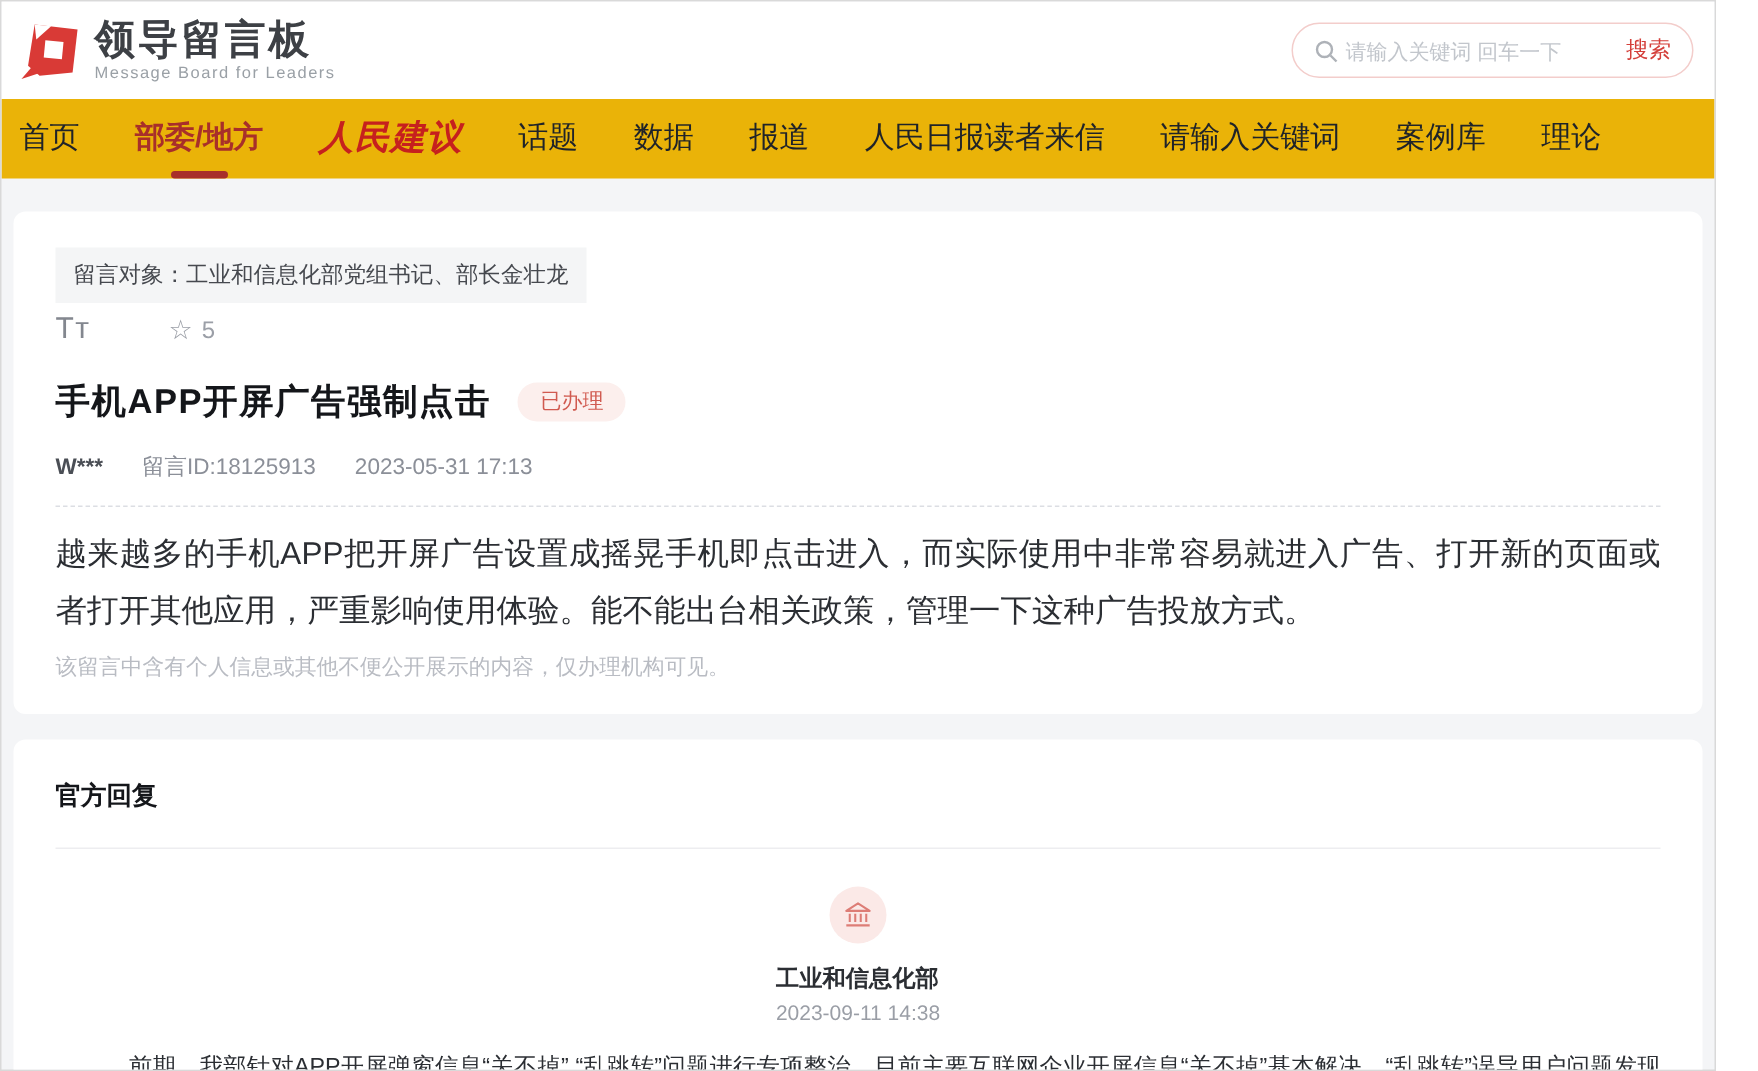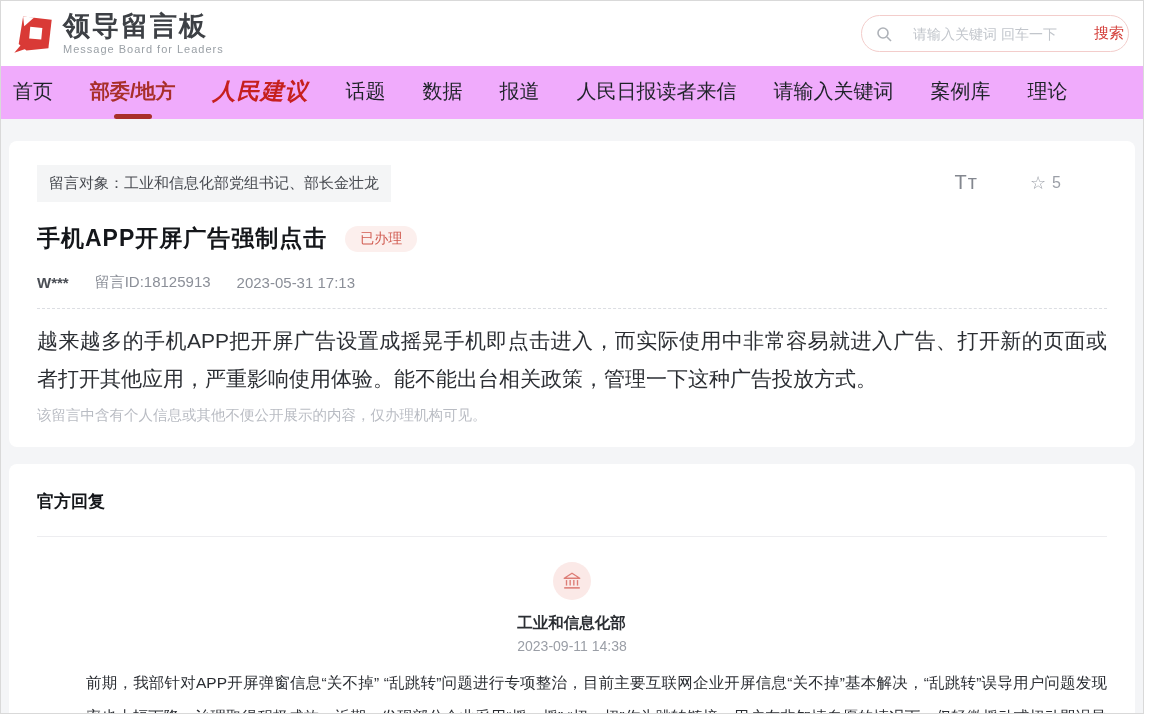--- a/index.html
+++ b/index.html
@@ -8,38 +8,38 @@
   .page { width:1144px; height:714px; border:1px solid #d9d9d9; background:#f4f5f7; overflow:hidden; }
 
   
   .header { background:#fff; height:65px; display:flex; align-items:center; justify-content:space-between; padding:0 10px 0 10px; }
   .logo { display:flex; align-items:center; gap:8px; }
   .logo-icon { width:44px; height:44px; }
   .logo-text .cn { font-size:27px; font-weight:bold; color:#3d4045; letter-spacing:2px; line-height:1.05; }
   .logo-text .en { font-size:11px; color:#9aa0a6; letter-spacing:1px; margin-top:2px; }
   .searchbox { width:268px; height:37px; border:1px solid #f3cdcb; border-radius:19px; display:flex; align-items:center; padding:0 14px; background:#fff; margin-right:4px; }
   .searchbox .mag { width:16px; height:16px; flex:0 0 auto; }
-  .searchbox input { border:none; outline:none; flex:1; margin-left:21px; font-size:14px; color:#ec4899; background:transparent; }
+  .searchbox input { border:none; outline:none; flex:1; margin-left:5px; font-size:14px; color:#ec4899; background:transparent; }
   .searchbox input::placeholder { color:#c2c6cc; }
   .search-btn { color:#d43f3a; font-size:15px; cursor:pointer; flex:0 0 auto; }
 
   
-  .nav { background:#f0abfc; height:53px; display:flex; align-items:center; gap:37px; padding:0 0 0 12px; }
+  .nav { background:#eab308; height:53px; display:flex; align-items:center; gap:37px; padding:0 0 0 12px; }
   .nav-item { font-size:20px; color:#1f2329; text-decoration:none; position:relative; white-space:nowrap; padding-bottom:2px; }
   .nav-item.active { color:#a82f2a; font-weight:bold; }
   .nav-item.active::after { content:""; position:absolute; left:50%; transform:translateX(-50%); bottom:-12px; width:38px; height:5px; border-radius:3px; background:#a82f2a; }
   .nav-item.brand { color:#c6201e; font-weight:bold; font-style:italic; font-family:"DejaVu Serif","Liberation Serif",serif; font-size:23px; letter-spacing:1px; }
 
   
   .card { background:#fff; border-radius:8px; margin:0 8px; }
   .card.message { margin-top:22px; padding:24px 28px 22px 28px; }
   .card.reply { margin-top:17px; padding:26px 28px 0 28px; height:280px; }
 
   
-  .msg-toprow { display:flex; justify-content:space-between; align-items:flex-start; }
+  .msg-toprow { display:flex; justify-content:space-between; align-items:flex-start;flex-direction:column; }
   .target-tag { background:#f4f5f6; color:#46494f; font-size:15px; padding:9px 12px; display:inline-block; }
   .top-icons { display:flex; align-items:flex-end; gap:52px; margin-top:6px; margin-right:46px; color:#83878f; }
   .font-toggle { font-size:20px; cursor:pointer; letter-spacing:1px; }
   .fav { display:flex; align-items:center; gap:6px; color:#9b9fa7; font-size:16px; cursor:pointer; }
   .fav .star { font-size:18px; }
   .msg-titlerow { margin-top:21px; display:flex; align-items:center; gap:18px; }
   .msg-title { font-size:23px; font-weight:bold; color:#14161a; letter-spacing:1px; }
   .status-badge { background:#fcefed; color:#d05a50; font-size:14px; padding:4px 15px; border-radius:13px; }
   .msg-meta { margin-top:19px; display:flex; align-items:center; gap:26px; padding-bottom:16px; border-bottom:1px dashed #dcdee3; }
   .msg-author { font-size:15px; font-weight:bold; color:#4a4e55; }

